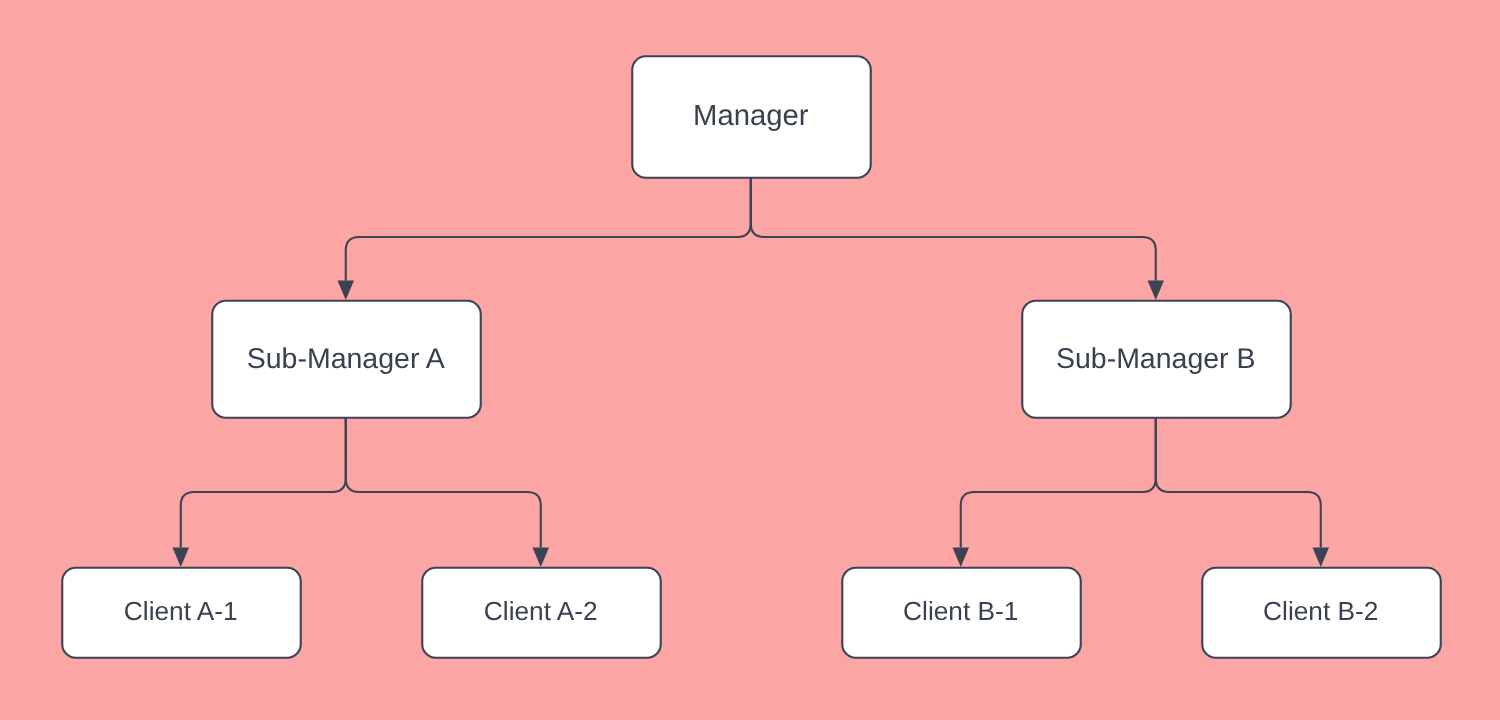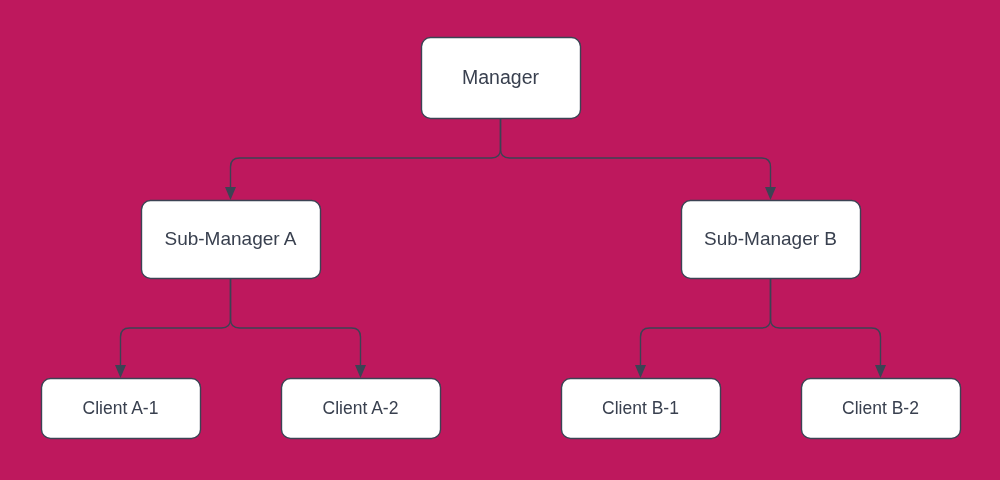--- a/index.html
+++ b/index.html
@@ -11,21 +11,21 @@
   body {
     width: 1000px;
     height: 480px;
     font-family: "Liberation Sans", sans-serif;
     overflow: hidden;
   }
   #diagram-root {
     position: relative;
     width: 1000px;
     height: 480px;
-    background: #be185d;
+    background: #fca5a5;
   }
   svg.chart-canvas {
     display: block;
     width: 1000px;
     height: 480px;
   }
   .node-box {
     fill: #ffffff;
     stroke: #3c4354;
     stroke-width: 1.4;

